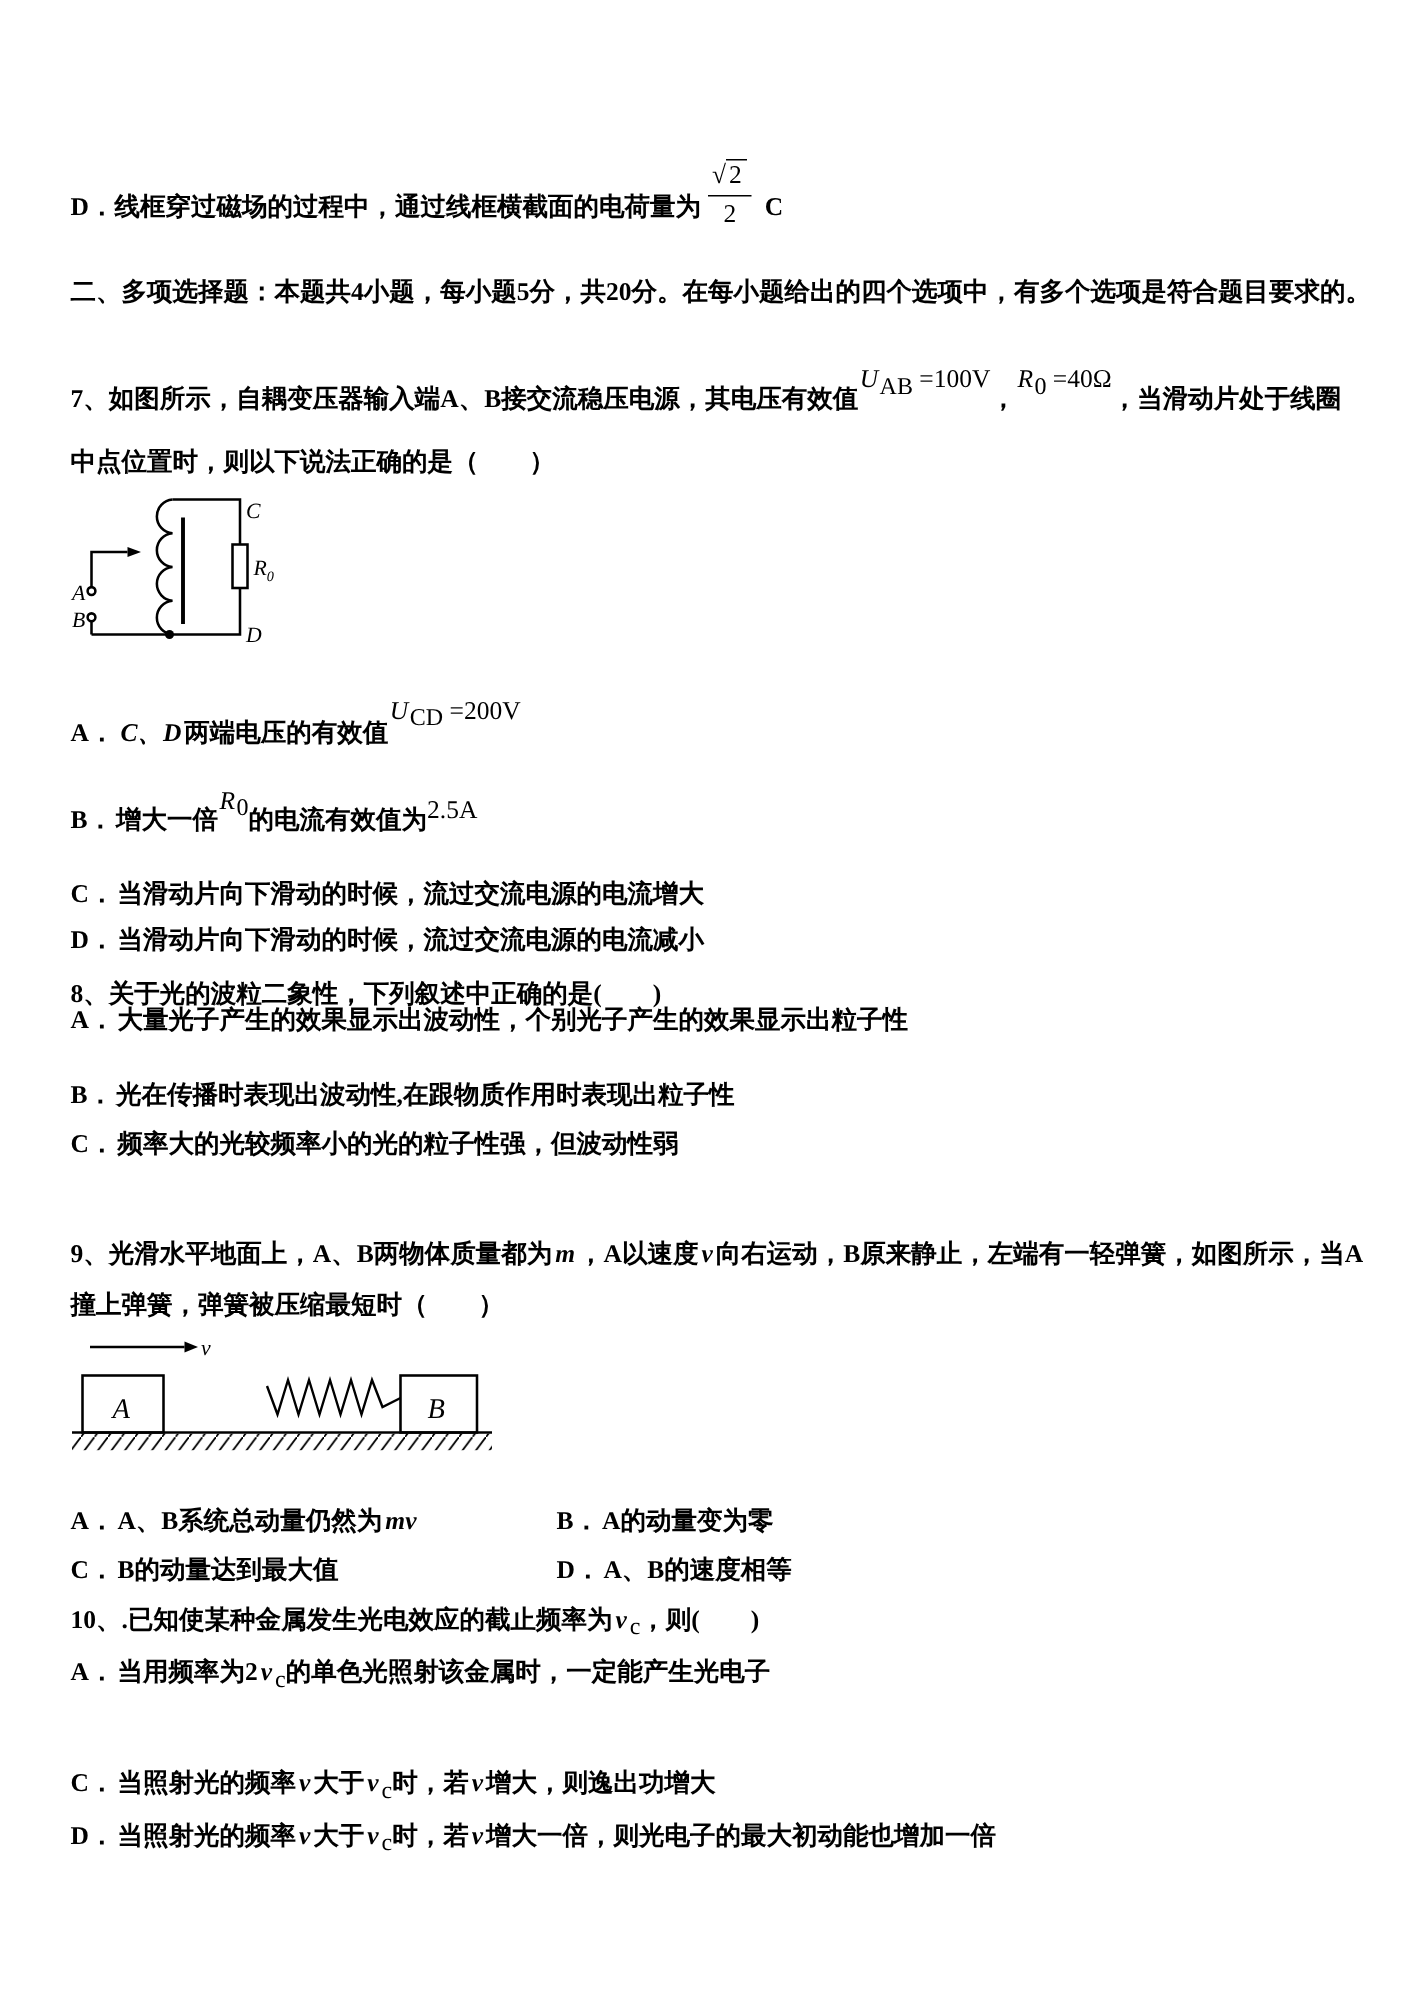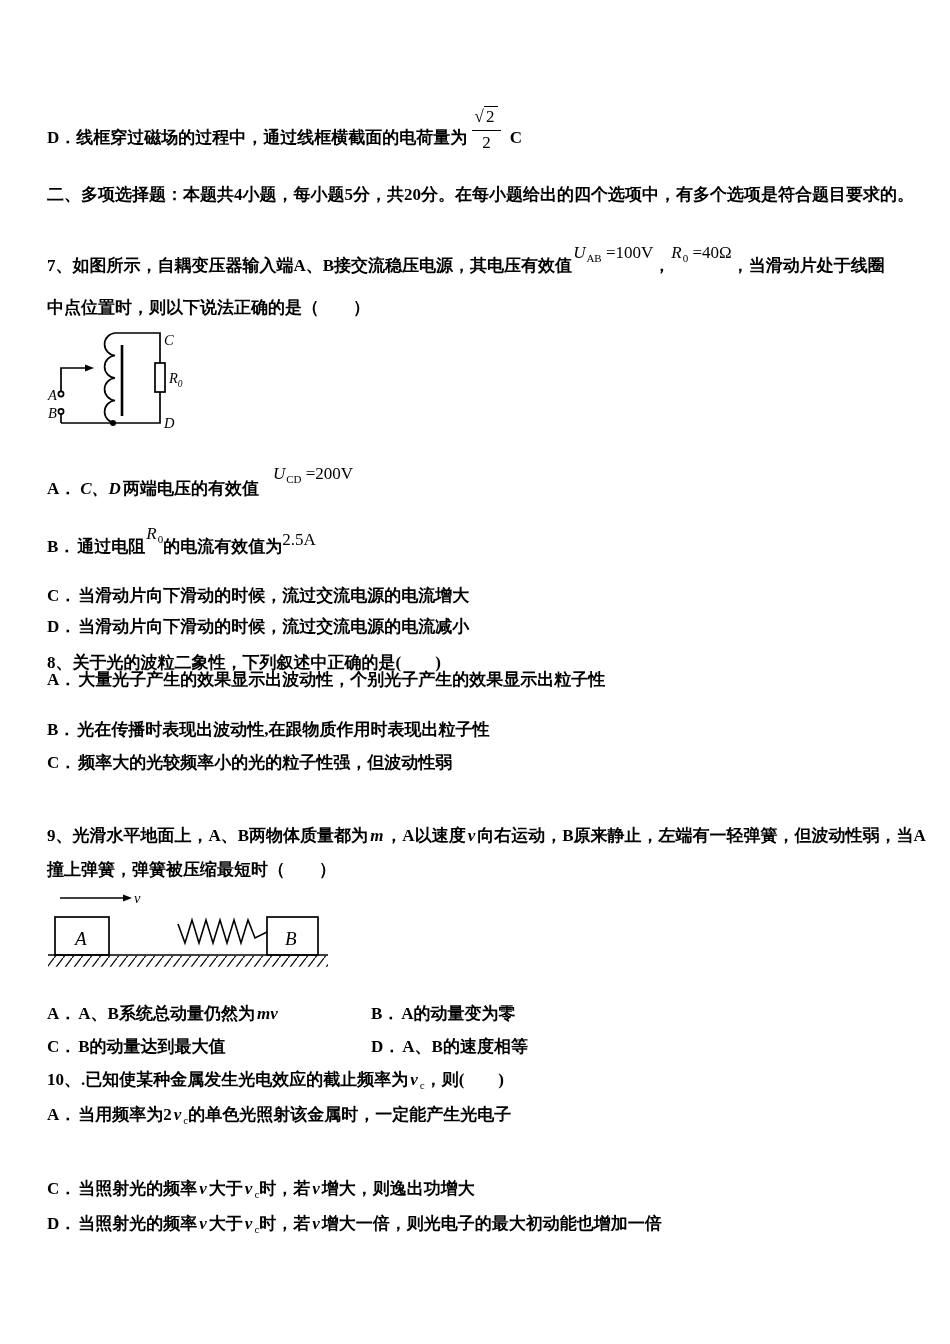--- a/index.html
+++ b/index.html
@@ -3,23 +3,23 @@
 <meta charset="utf-8">
 <style>
   html,body{margin:0;padding:0;background:#ffffff;}
   .page{position:relative;width:950px;height:1344px;background:#ffffff;color:#000000;
         font-family:"Liberation Serif",serif;font-weight:bold;font-size:17px;overflow:hidden;}
   .row{position:absolute;left:47px;white-space:nowrap;line-height:22px;}
   .lbl{margin-right:2px;}
   .m{font-family:"Liberation Serif",serif;font-style:italic;font-weight:normal;margin:0 1px;}
   .mb{font-family:"Liberation Serif",serif;font-style:italic;font-weight:bold;margin:0 2px;}
   .val{font-weight:normal;}
-  sub{font-size:11px;font-style:normal;font-weight:normal;line-height:0;}
+  sub{font-size:16px;font-style:normal;font-weight:normal;line-height:0;}
   .raise{position:relative;top:-13px;}
-  .raise15{position:relative;top:-15px;margin-left:13px;}
+  .raise15{position:relative;top:-15px;}
   .raise7{position:relative;top:-7px;}
   
   .prevd{top:100px;height:58px;display:flex;align-items:center;}
   .shift{transform:translateY(9px);}
   .frac{display:inline-block;text-align:center;margin:0 5px;font-weight:normal;}
   .ftop{display:block;line-height:26px;height:26px;}
   .radicand{display:inline-block;border-top:1.6px solid #000;line-height:20px;padding:0 4px 0 2px;}
   .fbot{display:block;border-top:1.8px solid #000;line-height:23px;padding:0 10px;}
   .unit{margin-left:4px;}
   .abs{position:absolute;}
@@ -66,42 +66,42 @@
     <text class="svgm" x="3" y="88">B</text>
     <text class="svgm" x="119" y="15">C</text>
     <text class="svgm" x="119" y="98">D</text>
     <text class="svgm" x="124" y="53"><tspan>R</tspan><tspan dy="4" font-size="9.5">0</tspan></text>
   </svg>
 
   <div class="row" style="top:478px">
     <span class="lbl">A．</span><span class="mb">C、D</span><span>两端电压的有效值</span><span class="raise15"><span class="m">U</span><sub>CD</sub><span class="val"> =200V</span></span>
   </div>
   <div class="row" style="top:536px">
-    <span class="lbl">B．</span><span>通过电阻</span><span class="raise"><span class="m">R</span><sub>0</sub></span><span>的电流有效值为</span><span class="raise7 val">2.5A</span>
+    <span class="lbl">B．</span><span>增大一倍</span><span class="raise"><span class="m">R</span><sub>0</sub></span><span>的电流有效值为</span><span class="raise7 val">2.5A</span>
   </div>
   <div class="row" style="top:585px">
     <span class="lbl">C．</span><span>当滑动片向下滑动的时候，流过交流电源的电流增大</span>
   </div>
   <div class="row" style="top:616px">
     <span class="lbl">D．</span><span>当滑动片向下滑动的时候，流过交流电源的电流减小</span>
   </div>
 
   <div class="row" style="top:652px">8、关于光的波粒二象性，下列叙述中正确的是(　　)</div>
   <div class="row" style="top:669px">
     <span class="lbl">A．</span><span>大量光子产生的效果显示出波动性，个别光子产生的效果显示出粒子性</span>
   </div>
   <div class="row" style="top:719px">
     <span class="lbl">B．</span><span>光在传播时表现出波动性,在跟物质作用时表现出粒子性</span>
   </div>
   <div class="row" style="top:752px">
     <span class="lbl">C．</span><span>频率大的光较频率小的光的粒子性强，但波动性弱</span>
   </div>
 
   <div class="row" style="top:825px">
-    <span>9、光滑水平地面上，A、B两物体质量都为</span><span class="mb">m</span><span>，A以速度</span><span class="mb">v</span><span>向右运动，B原来静止，左端有一轻弹簧，但波动性弱，当A</span>
+    <span>9、光滑水平地面上，A、B两物体质量都为</span><span class="mb">m</span><span>，A以速度</span><span class="mb">v</span><span>向右运动，B原来静止，左端有一轻弹簧，如图所示，当A</span>
   </div>
   <div class="row" style="top:859px">撞上弹簧，弹簧被压缩最短时（　　）</div>
 
   <svg class="abs" style="left:45px;top:886px" width="290" height="92" viewBox="0 0 290 92">
     <defs>
       <pattern id="hatch" width="9" height="12" patternUnits="userSpaceOnUse">
         <line x1="0" y1="12" x2="9" y2="0" stroke="#000" stroke-width="1.2"></line>
       </pattern>
     </defs>
     <line x1="15" y1="12" x2="78" y2="12" stroke="#000" stroke-width="1.6"></line>

